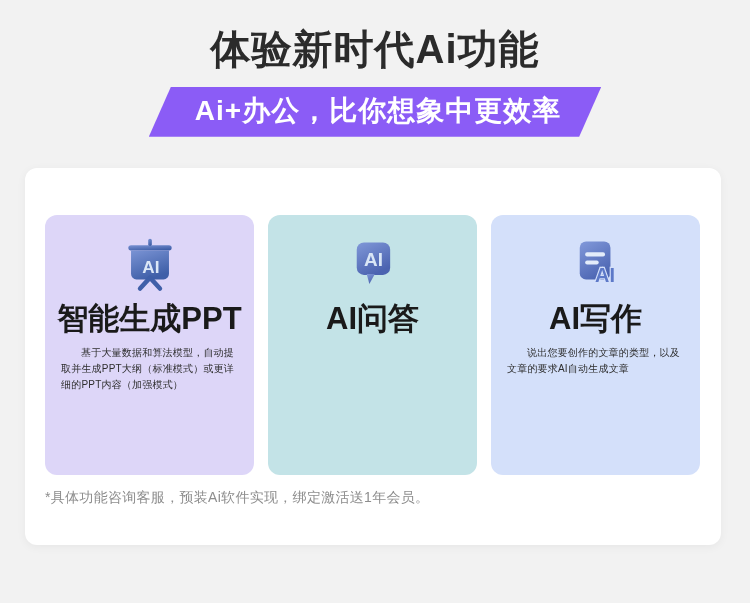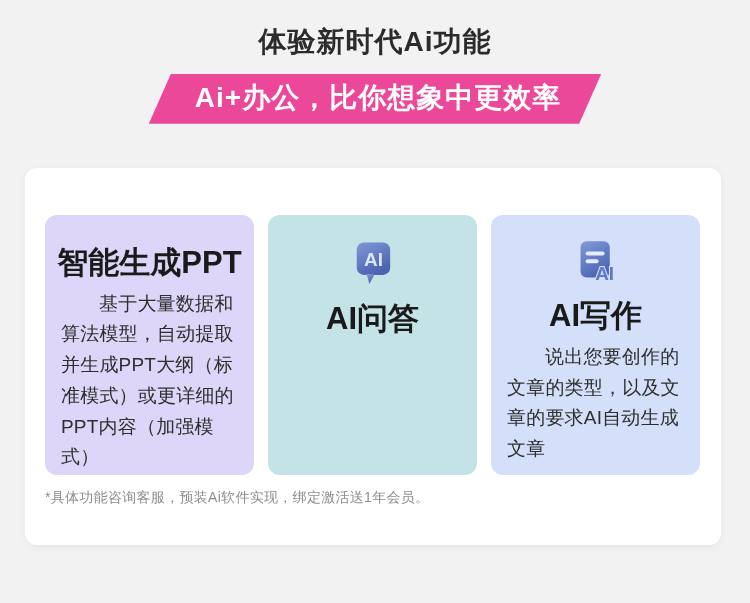--- a/index.html
+++ b/index.html
@@ -11,36 +11,36 @@
     height: 603px;
     background: #f2f2f2;
     font-family: "Liberation Sans", "DejaVu Sans", sans-serif;
     overflow: hidden;
     position: relative;
   }
 
   
   .page-title {
     text-align: center;
-    font-size: 28px;
+    font-size: 40px;
     font-weight: bold;
     color: #2b2b2b;
     letter-spacing: 1px;
     line-height: 1;
-    padding-top: 16px;
-    margin: 12px;
+    padding-top: 29px;
+    margin: 0;
   }
 
   .banner-wrap {
     display: flex;
     justify-content: center;
     margin-top: 18px;
   }
   .banner {
-    background: #ec4899;
+    background: #8b5cf6;
     color: #ffffff;
     font-size: 28px;
     font-weight: bold;
     letter-spacing: 1px;
     padding: 6px 40px 8px 46px;
     line-height: 1.28;
     -webkit-clip-path: polygon(22px 0, 100% 0, calc(100% - 22px) 100%, 0 100%);
     clip-path: polygon(22px 0, 100% 0, calc(100% - 22px) 100%, 0 100%);
     white-space: nowrap;
   }
@@ -89,21 +89,21 @@
     font-size: 31px;
     font-weight: bold;
     color: #1a1a1a;
     line-height: 1.15;
     margin: 2px 0 8px 0;
     text-align: center;
     white-space: nowrap;
   }
 
   .card-desc {
-    font-size: 19px;
+    font-size: 10px;
     color: #2e2e2e;
     line-height: 1.62;
     text-align: left;
     text-indent: 2em;
     align-self: stretch;
     padding: 0 2px;
     letter-spacing: 0.2px;
   }
 
   .footnote {

